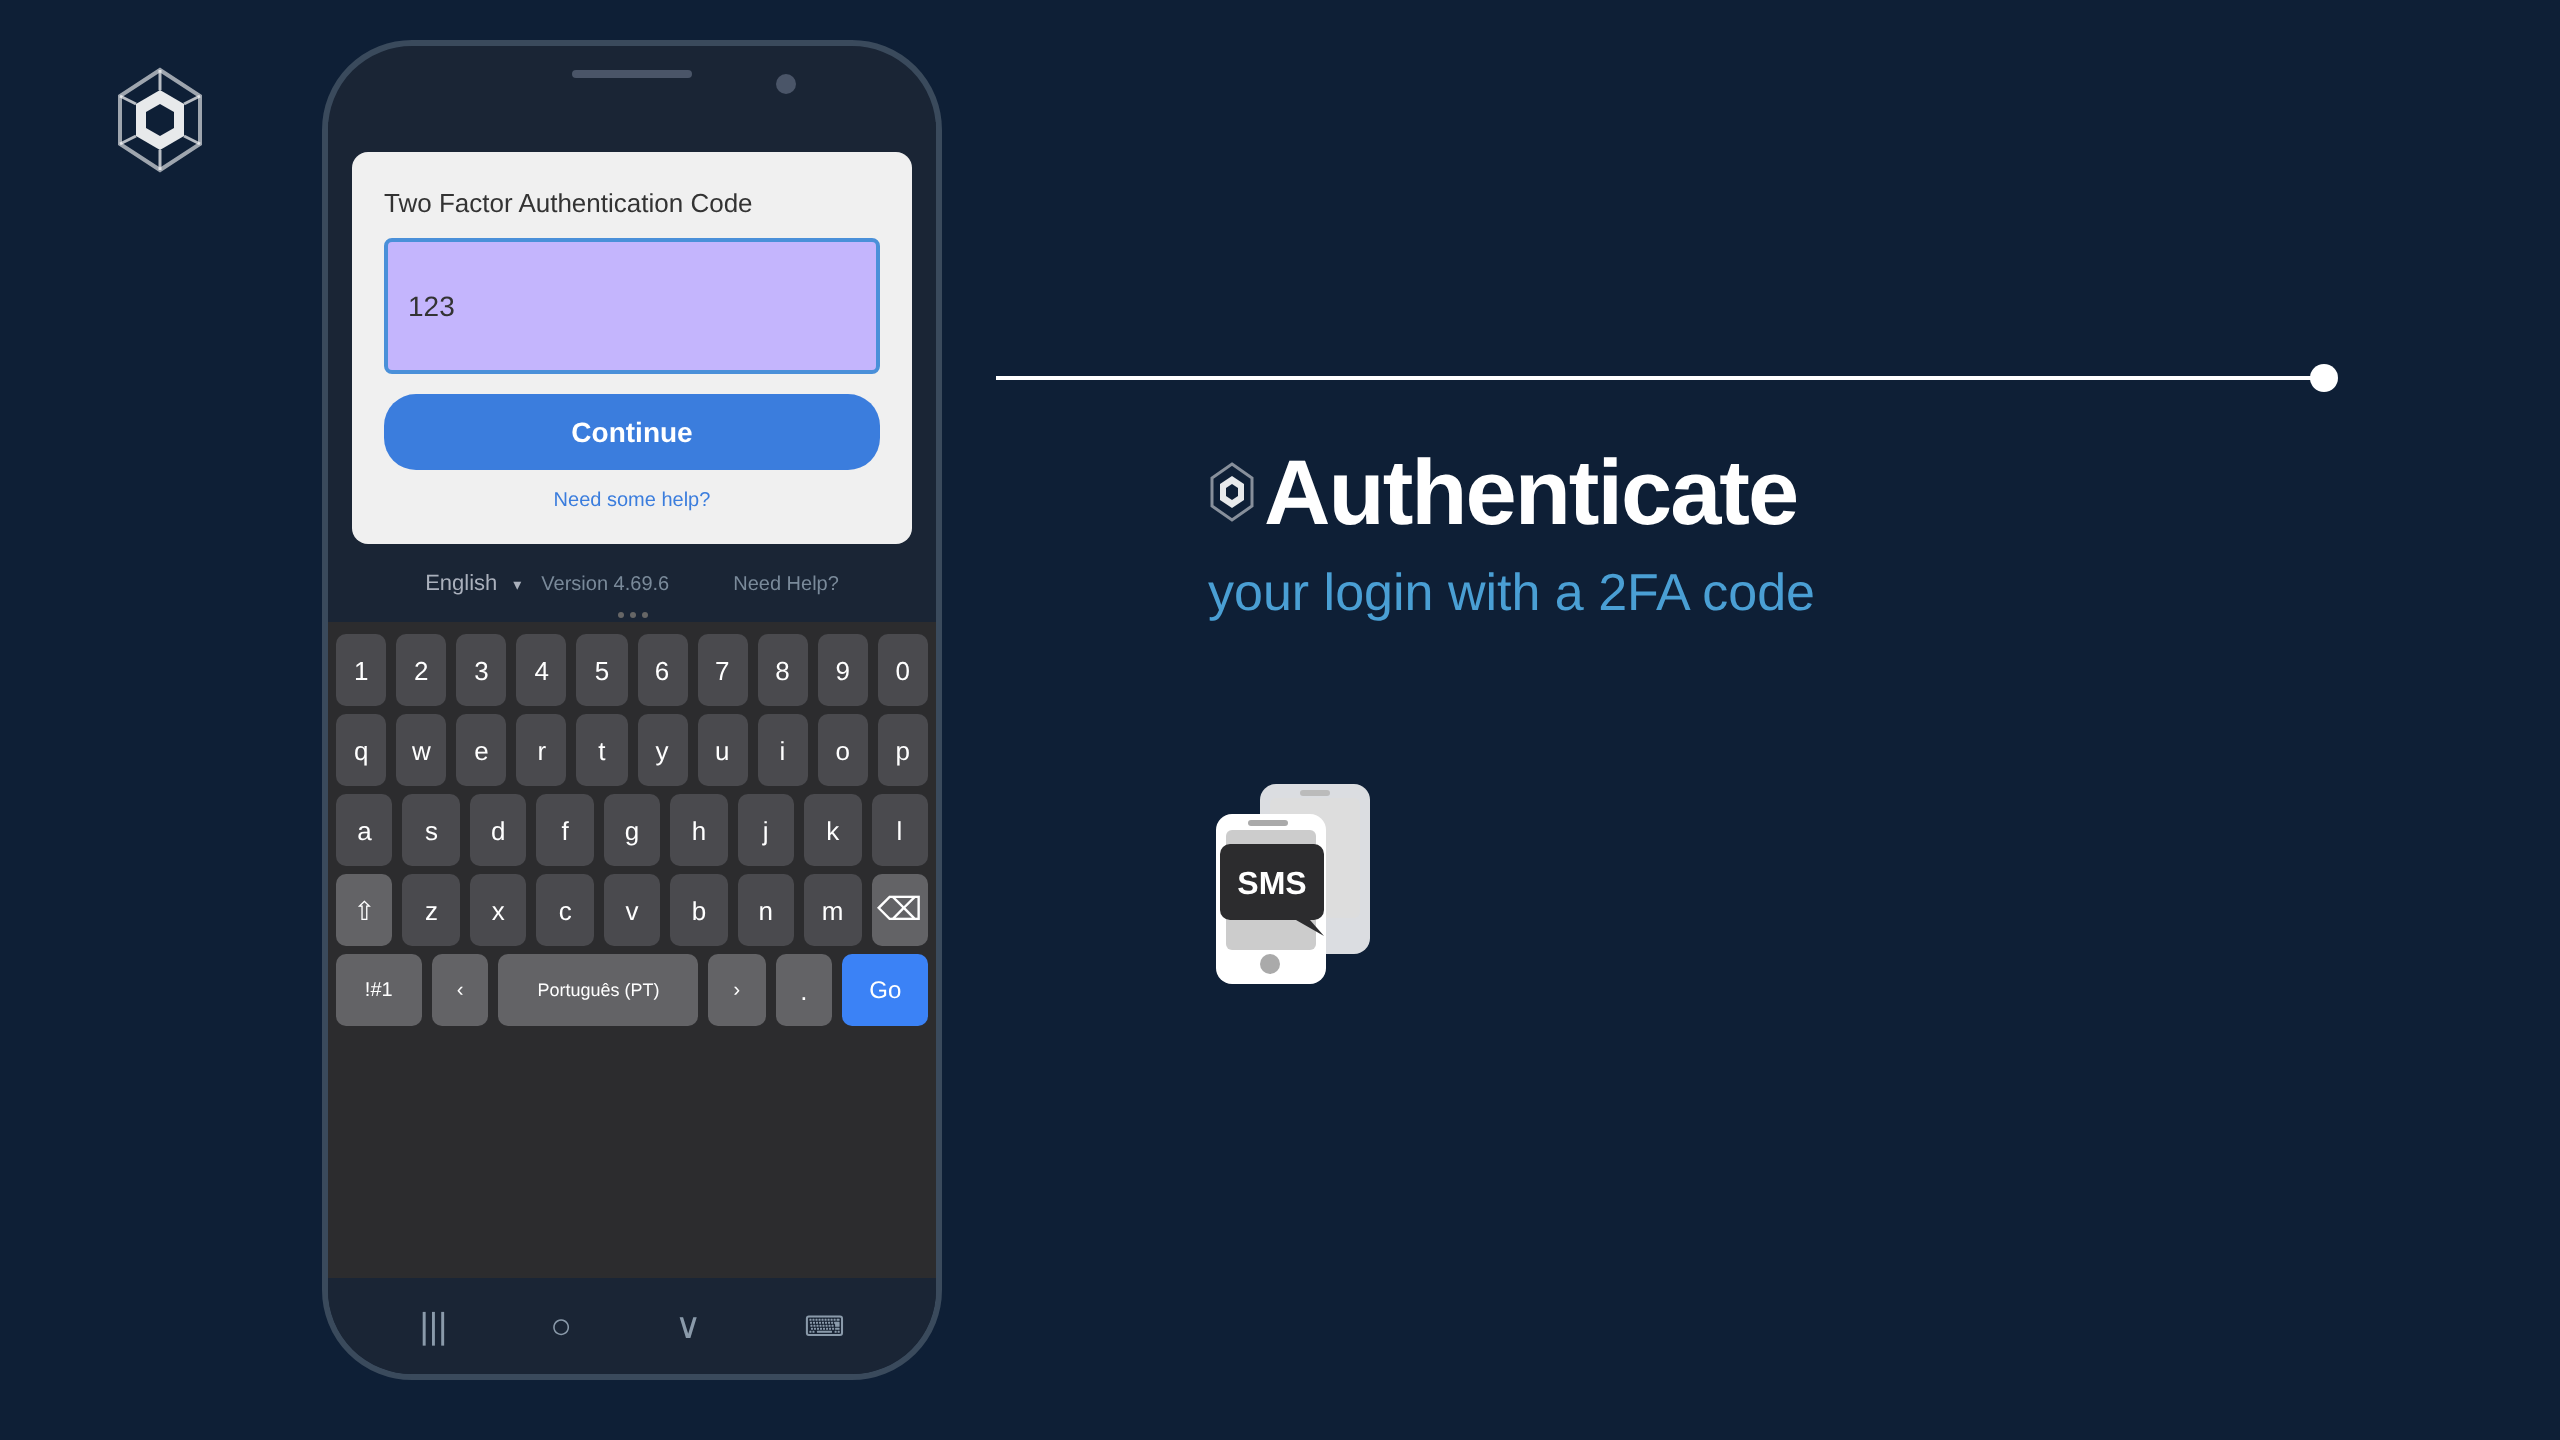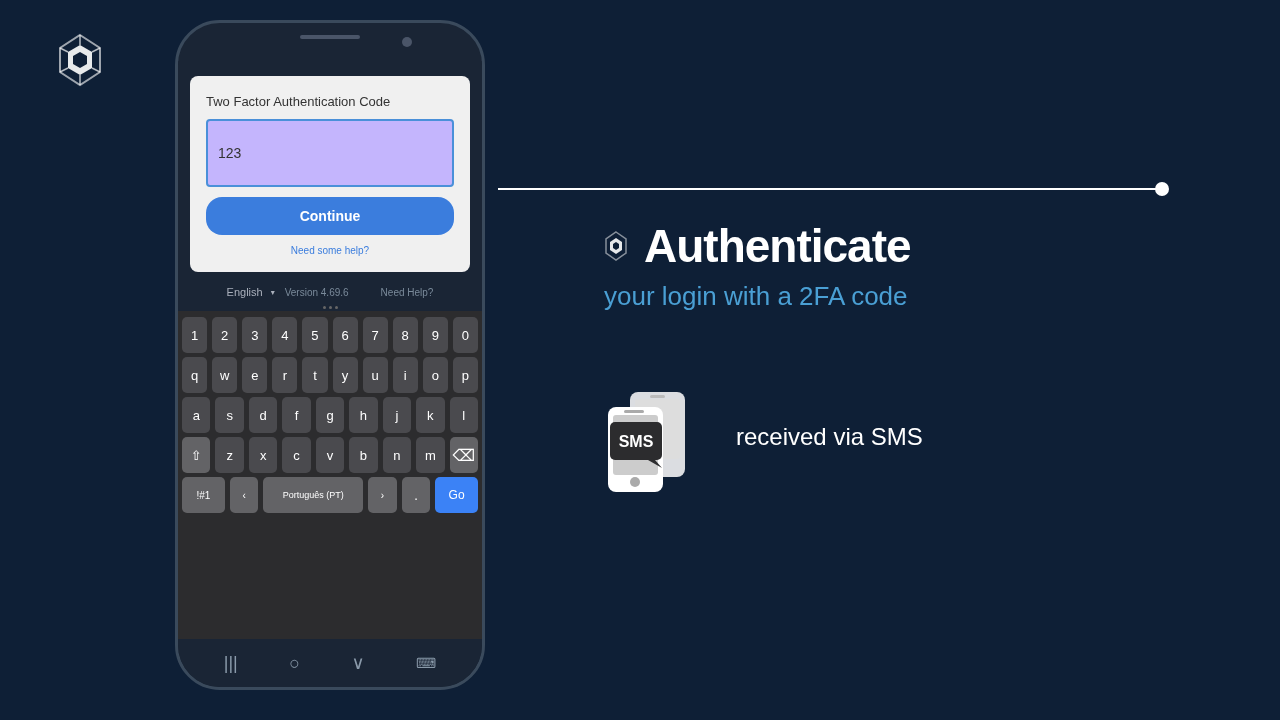--- a/index.html
+++ b/index.html
@@ -19,21 +19,21 @@
       left: 50px;
     }
     .logo-icon {
       width: 60px;
       height: 60px;
     }
 
     
     .phone-mockup {
       position: absolute;
-      left: 175px;
+      left: 161px;
       top: 20px;
       width: 310px;
       height: 670px;
       background: #1a2535;
       border-radius: 45px;
       border: 3px solid #3a4a5c;
       overflow: hidden;
       display: flex;
       flex-direction: column;
       align-items: center;
@@ -261,41 +261,40 @@
       border-radius: 50%;
     }
 
     
     .authenticate-section {
       margin-bottom: 60px;
     }
     .authenticate-title {
       display: flex;
       align-items: center;
-      gap: 12px;
       margin-bottom: 8px;
     }
     .authenticate-text {
       color: white;
       font-size: 46px;
       font-weight: 700;
       letter-spacing: -1px;
     }
     .authenticate-subtitle {
       color: #4a9fd4;
       font-size: 26px;
       font-weight: 400;
       padding-left: 4px;
     }
 
     
     .sms-section {
       display: flex;
       align-items: center;
-      gap: 36px;
+      gap: 8px;
     }
     .sms-text {
       color: white;
       font-size: 24px;
       font-weight: 400;
     }
 
     
     .sms-svg {
       width: 100px;
@@ -452,15 +451,14 @@
       <rect x="13" y="43" width="45" height="60" rx="3" ry="3" fill="#ccc"></rect>
       <circle cx="35" cy="110" r="5" fill="#aaa"></circle>
       <rect x="24" y="38" width="20" height="3" rx="1.5" fill="#aaa"></rect>
 
       <rect x="10" y="50" width="52" height="38" rx="5" fill="#2c2c2e"></rect>
       <text x="36" y="75" text-anchor="middle" fill="white" font-size="16" font-weight="bold" font-family="sans-serif">SMS</text>
 
       <polygon points="55,88 62,96 48,88" fill="#2c2c2e"></polygon>
     </svg>
 
-    <span class="sms-text">received via SMS</span>
   </div>
 </div>
 
 </body></html>

